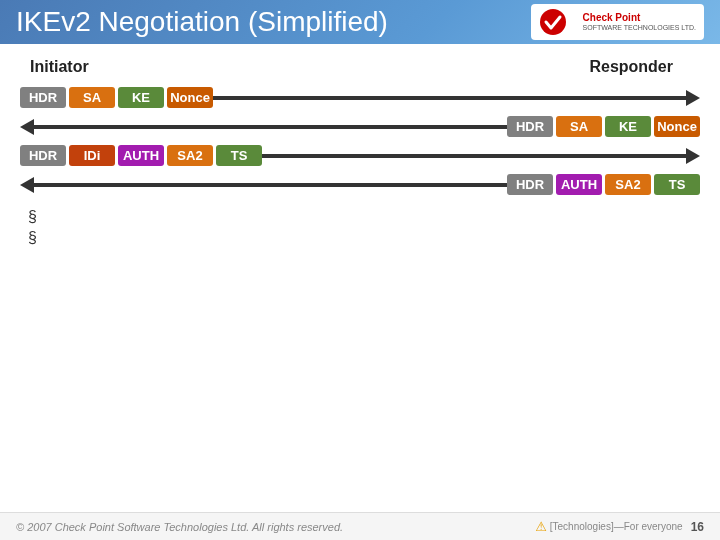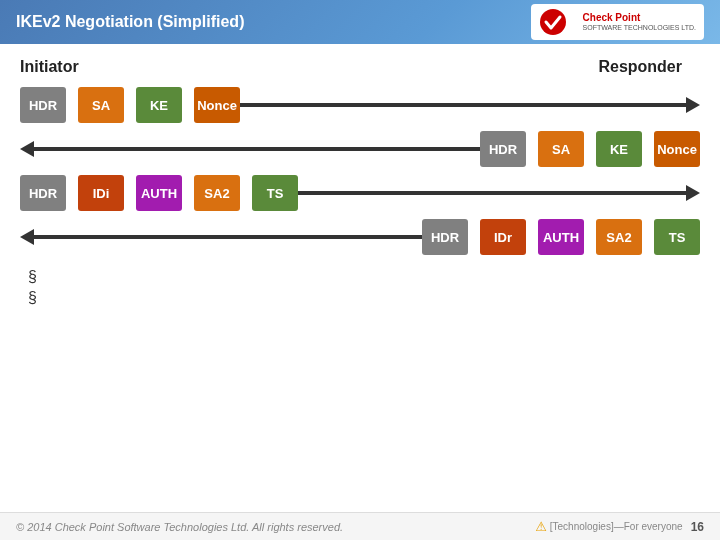--- a/index.html
+++ b/index.html
@@ -15,22 +15,22 @@
     .header {
       background: linear-gradient(135deg, #4a7ab5 0%, #5a9ad5 60%, #7ab8e8 100%);
       padding: 10px 16px;
       display: flex;
       align-items: center;
       justify-content: space-between;
       height: 44px;
     }
     .header-title {
       color: #fff;
-      font-size: 16px;
-      font-weight: bold;
+      font-size: 28px;
+      font-weight: normal;
     }
     .logo-box {
       background: #fff;
       border-radius: 4px;
       padding: 4px 8px;
       display: flex;
       align-items: center;
       gap: 16px;
     }
     .logo-check {
@@ -58,45 +58,46 @@
     
     .labels-row {
       display: flex;
       justify-content: space-between;
       padding: 0 0 6px 0;
     }
     .label-initiator {
       font-size: 16px;
       font-weight: bold;
       color: #222;
+      margin-left: 10px;
     }
     .label-responder {
       font-size: 16px;
       font-weight: bold;
       color: #222;
-      margin-right: 18px;
+      margin-right: 27px;
     }
 
     .boxes-row {
       display: flex;
       align-items: center;
       gap: 0px;
       margin: 3px 0;
     }
 
     
     .box {
       display: inline-flex;
       align-items: center;
       justify-content: center;
       font-size: 13px;
       font-weight: bold;
       color: #fff;
       border-radius: 3px;
-      height: 36px;
+      height: 21px;
       min-width: 46px;
       padding: 0 2px;
     }
     .box-grey {
       background: #808080;
     }
     .box-orange {
       background: #d97010;
     }
     .box-green {
@@ -106,21 +107,21 @@
       background: #c85a00;
     }
     .box-gold {
       background: #c2410c;
     }
     .box-teal {
       background: #a21caf;
     }
 
     .box + .box {
-      margin-left: 12px;
+      margin-left: 3px;
     }
     .arrow-line {
       height: 4px;
       background: #333;
       flex: 1;
     }
     .arrow-head-right {
       width: 0;
       height: 0;
       border-top: 8px solid transparent;
@@ -281,21 +282,20 @@
       </div>
     </div>
 
     <div class="exch-row">
       <div class="arrow-container">
         <div class="arrow-head-left"></div>
         <div class="arrow-line"></div>
       </div>
       <div class="boxes-row">
         <div class="box box-grey">HDR</div>
-        <div class="box box-gold">IDr</div>
         <div class="box box-teal">AUTH</div>
         <div class="box box-orange">SA2</div>
         <div class="box box-green">TS</div>
       </div>
     </div>
 
   </div>
 
   <div class="notes">
     <div class="note-item">
@@ -303,21 +303,21 @@
     </div>
     <div class="note-item">
       <span class="note-bullet">§</span>
     </div>
   </div>
 
 </div>
 
 <div class="footer">
   <div class="footer-logo">
-    <span>© 2014 Check Point Software Technologies Ltd. All rights reserved.</span>
+    <span>© 2007 Check Point Software Technologies Ltd. All rights reserved.</span>
   </div>
   <div class="footer-right">
     <div class="footer-warning">
       <span class="warn-icon">⚠</span>
       <span>[Technologies]—For everyone</span>
     </div>
     <span class="page-num">16</span>
   </div>
 </div>
 

